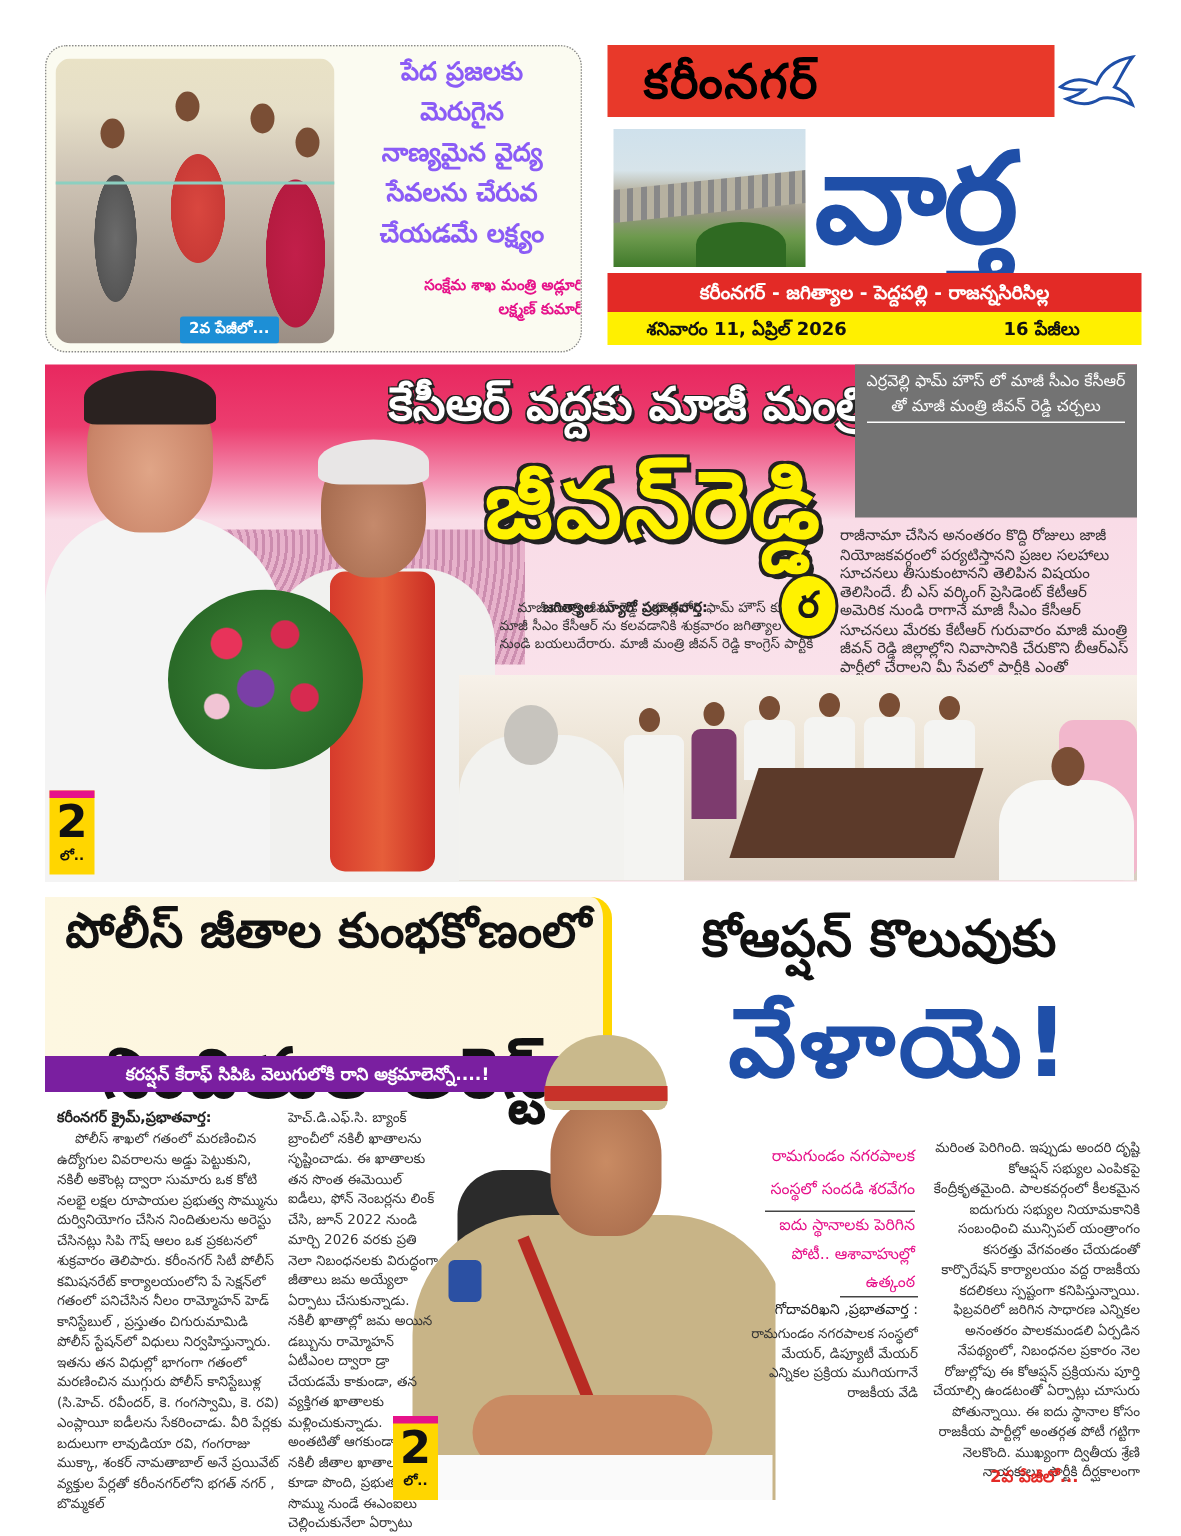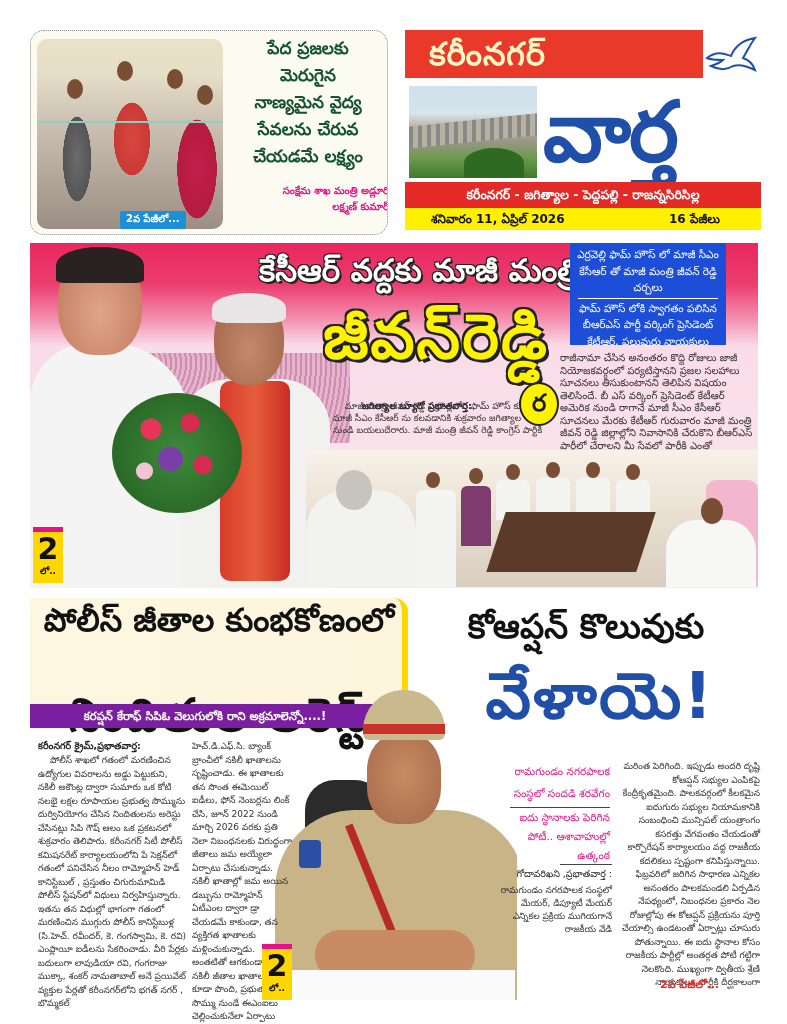--- a/index.html
+++ b/index.html
@@ -21,32 +21,32 @@
       linear-gradient(180deg, #e9e2c6 0%, #e6dfc8 18%, #cfc5b6 40%, #9b8e84 100%);
   }
   .promo-photo .ribbon { position: absolute; left: 0; right: 0; top: 82px; height: 2px; background: #8ccfc0; }
   .promo-photo .face { position: absolute; width: 16px; height: 20px; border-radius: 50%; background: #7a4e35; }
   .promo-tag {
     position: absolute; left: 83px; top: 172px; background: #1d8fd6; color: #fff;
     font-size: 10px; padding: 2px 6px; border-radius: 2px; font-weight: bold;
   }
   .promo-text {
     position: absolute; left: 200px; top: 4px; width: 154px; text-align: center;
-    font-family: "DejaVu Sans", sans-serif; font-size: 17px; line-height: 27px; color: #14532d; font-weight: bold;
+    font-family: "DejaVu Sans", sans-serif; font-size: 17px; line-height: 27px; color: #8b5cf6; font-weight: bold;
   }
   .promo-credit {
     position: absolute; left: 198px; top: 152px; width: 160px; text-align: right;
     font-size: 10px; line-height: 16px; color: #e6128a; font-weight: bold;
   }
 
   
   .mast { position: absolute; left: 405px; top: 30px; width: 356px; height: 203px; }
   .mast-top {
     position: absolute; left: 0; top: 0; width: 298px; height: 48px; background: #e8392a;
-    color: #fef9c3; font-size: 32px; font-weight: bold; padding-left: 24px; line-height: 48px; letter-spacing: 1px;
+    color: #000000; font-size: 32px; font-weight: bold; padding-left: 24px; line-height: 48px; letter-spacing: 1px;
   }
   .dove { position: absolute; left: 298px; top: 6px; width: 56px; height: 44px; }
   .mast-photo {
     position: absolute; left: 4px; top: 56px; width: 128px; height: 92px;
     background: linear-gradient(180deg, #cfe1ec 0%, #d7e4ea 30%, #b8b4a2 45%, #9a9686 60%, #6e9a4e 78%, #3f7a2a 100%);
     overflow: hidden;
   }
   .mast-photo .dam { position: absolute; left: 0; top: 34px; width: 128px; height: 22px;
     background: repeating-linear-gradient(90deg, #888 0 4px, #b6b1a0 4px 9px); transform: skewY(-6deg); }
   .mast-photo .tree { position: absolute; left: 55px; top: 62px; width: 60px; height: 30px; border-radius: 50% 50% 0 0; background: #2f6a22; }
@@ -104,21 +104,21 @@
     position: absolute; left: 222px; top: 4px; width: 360px; text-align: center;
     color: #fff; font-size: 31px; font-weight: bold; line-height: 46px;
     text-shadow: 2px 2px 0 #222, -1px -1px 0 #222, 1px -1px 0 #222, -1px 1px 0 #222;
   }
   .lead-h2 {
     position: absolute; left: 248px; top: 48px; width: 316px; text-align: center;
     color: #fff200; font-size: 62px; font-weight: bold; line-height: 92px; letter-spacing: 2px;
     text-shadow: 3px 3px 0 #222, -2px -2px 0 #222, 2px -2px 0 #222, -2px 2px 0 #222;
   }
   .green-box {
-    position: absolute; left: 570px; top: 243px; width: 156px; height: 102px; background: #1d4ed8;
+    position: absolute; left: 570px; top: 243px; width: 188px; height: 102px; background: #737373;
     color: #fff; font-size: 10.5px; line-height: 16.5px; text-align: center; padding: 3px 4px 0;
   }
   .green-box hr { border: 0; border-top: 1px solid #fff; margin: 2px 4px 1px; }
   .lead-byline {
     position: absolute; left: 333px; top: 400px; font-size: 9.5px; font-weight: bold; color: #222; margin-left: 29px;
   }
   .lead-col1 {
     position: absolute; left: 333px; top: 400px; width: 210px; font-size: 9px; line-height: 12px; color: #333;
     text-indent: 12px;
   }
@@ -267,21 +267,20 @@
     <div class="hair"></div>
   </div>
   <div class="bouquet"></div>
   <div class="lead-h1">కేసీఆర్ వద్దకు మాజీ మంత్రి..</div>
   <div class="lead-h2">జీవన్‌రెడ్డి</div>
 </div>
 
 <div class="green-box">
   <div>ఎర్రవెల్లి ఫామ్ హౌస్ లో మాజీ సీఎం కేసీఆర్ తో మాజీ మంత్రి జీవన్ రెడ్డి చర్చలు</div>
   <hr>
-  <div>ఫామ్ హౌస్ లోకి స్వాగతం పలిసిన బీఆర్ఎస్ పార్టీ వర్కింగ్ ప్రెసిడెంట్ కేటీఆర్, పలువురు నాయకులు</div>
 </div>
 
 <div class="lead-col2">రాజీనామా చేసిన అనంతరం కొద్ది రోజులు జాజీ నియోజకవర్గంలో పర్యటిస్తానని ప్రజల సలహాలు సూచనలు తీసుకుంటానని తెలిపిన విషయం తెలిసిందే. బీ ఎస్ వర్కింగ్ ప్రెసిడెంట్ కేటీఆర్ అమెరిక నుండి రాగానే మాజీ సీఎం కేసీఆర్ సూచనలు మేరకు కేటీఆర్ గురువారం మాజీ మంత్రి జీవన్ రెడ్డి జిల్లాల్లోని నివాసానికి చేరుకొని బీఆర్ఎస్ పార్టీలో చేరాలని మీ సేవలో పార్టీకి ఎంతో అవసరమని</div>
 <div class="dropcap">ర</div>
 <div class="lead-byline">జగిత్యాల బ్యూరో ప్రభాతవార్త:</div>
 <div class="lead-col1">మాజీ మంత్రి జీవన్ రెడ్డి ఎర్రవెల్లిలోని ఫామ్ హౌస్ కు మాజీ సీఎం కేసీఆర్ ను కలవడానికి శుక్రవారం జగిత్యాల నుండి బయలుదేరారు. మాజీ మంత్రి జీవన్ రెడ్డి కాంగ్రెస్ పార్టీకి</div>
 
 <div class="meeting">
   <div class="g1"></div>
   <div class="g1h"></div>

